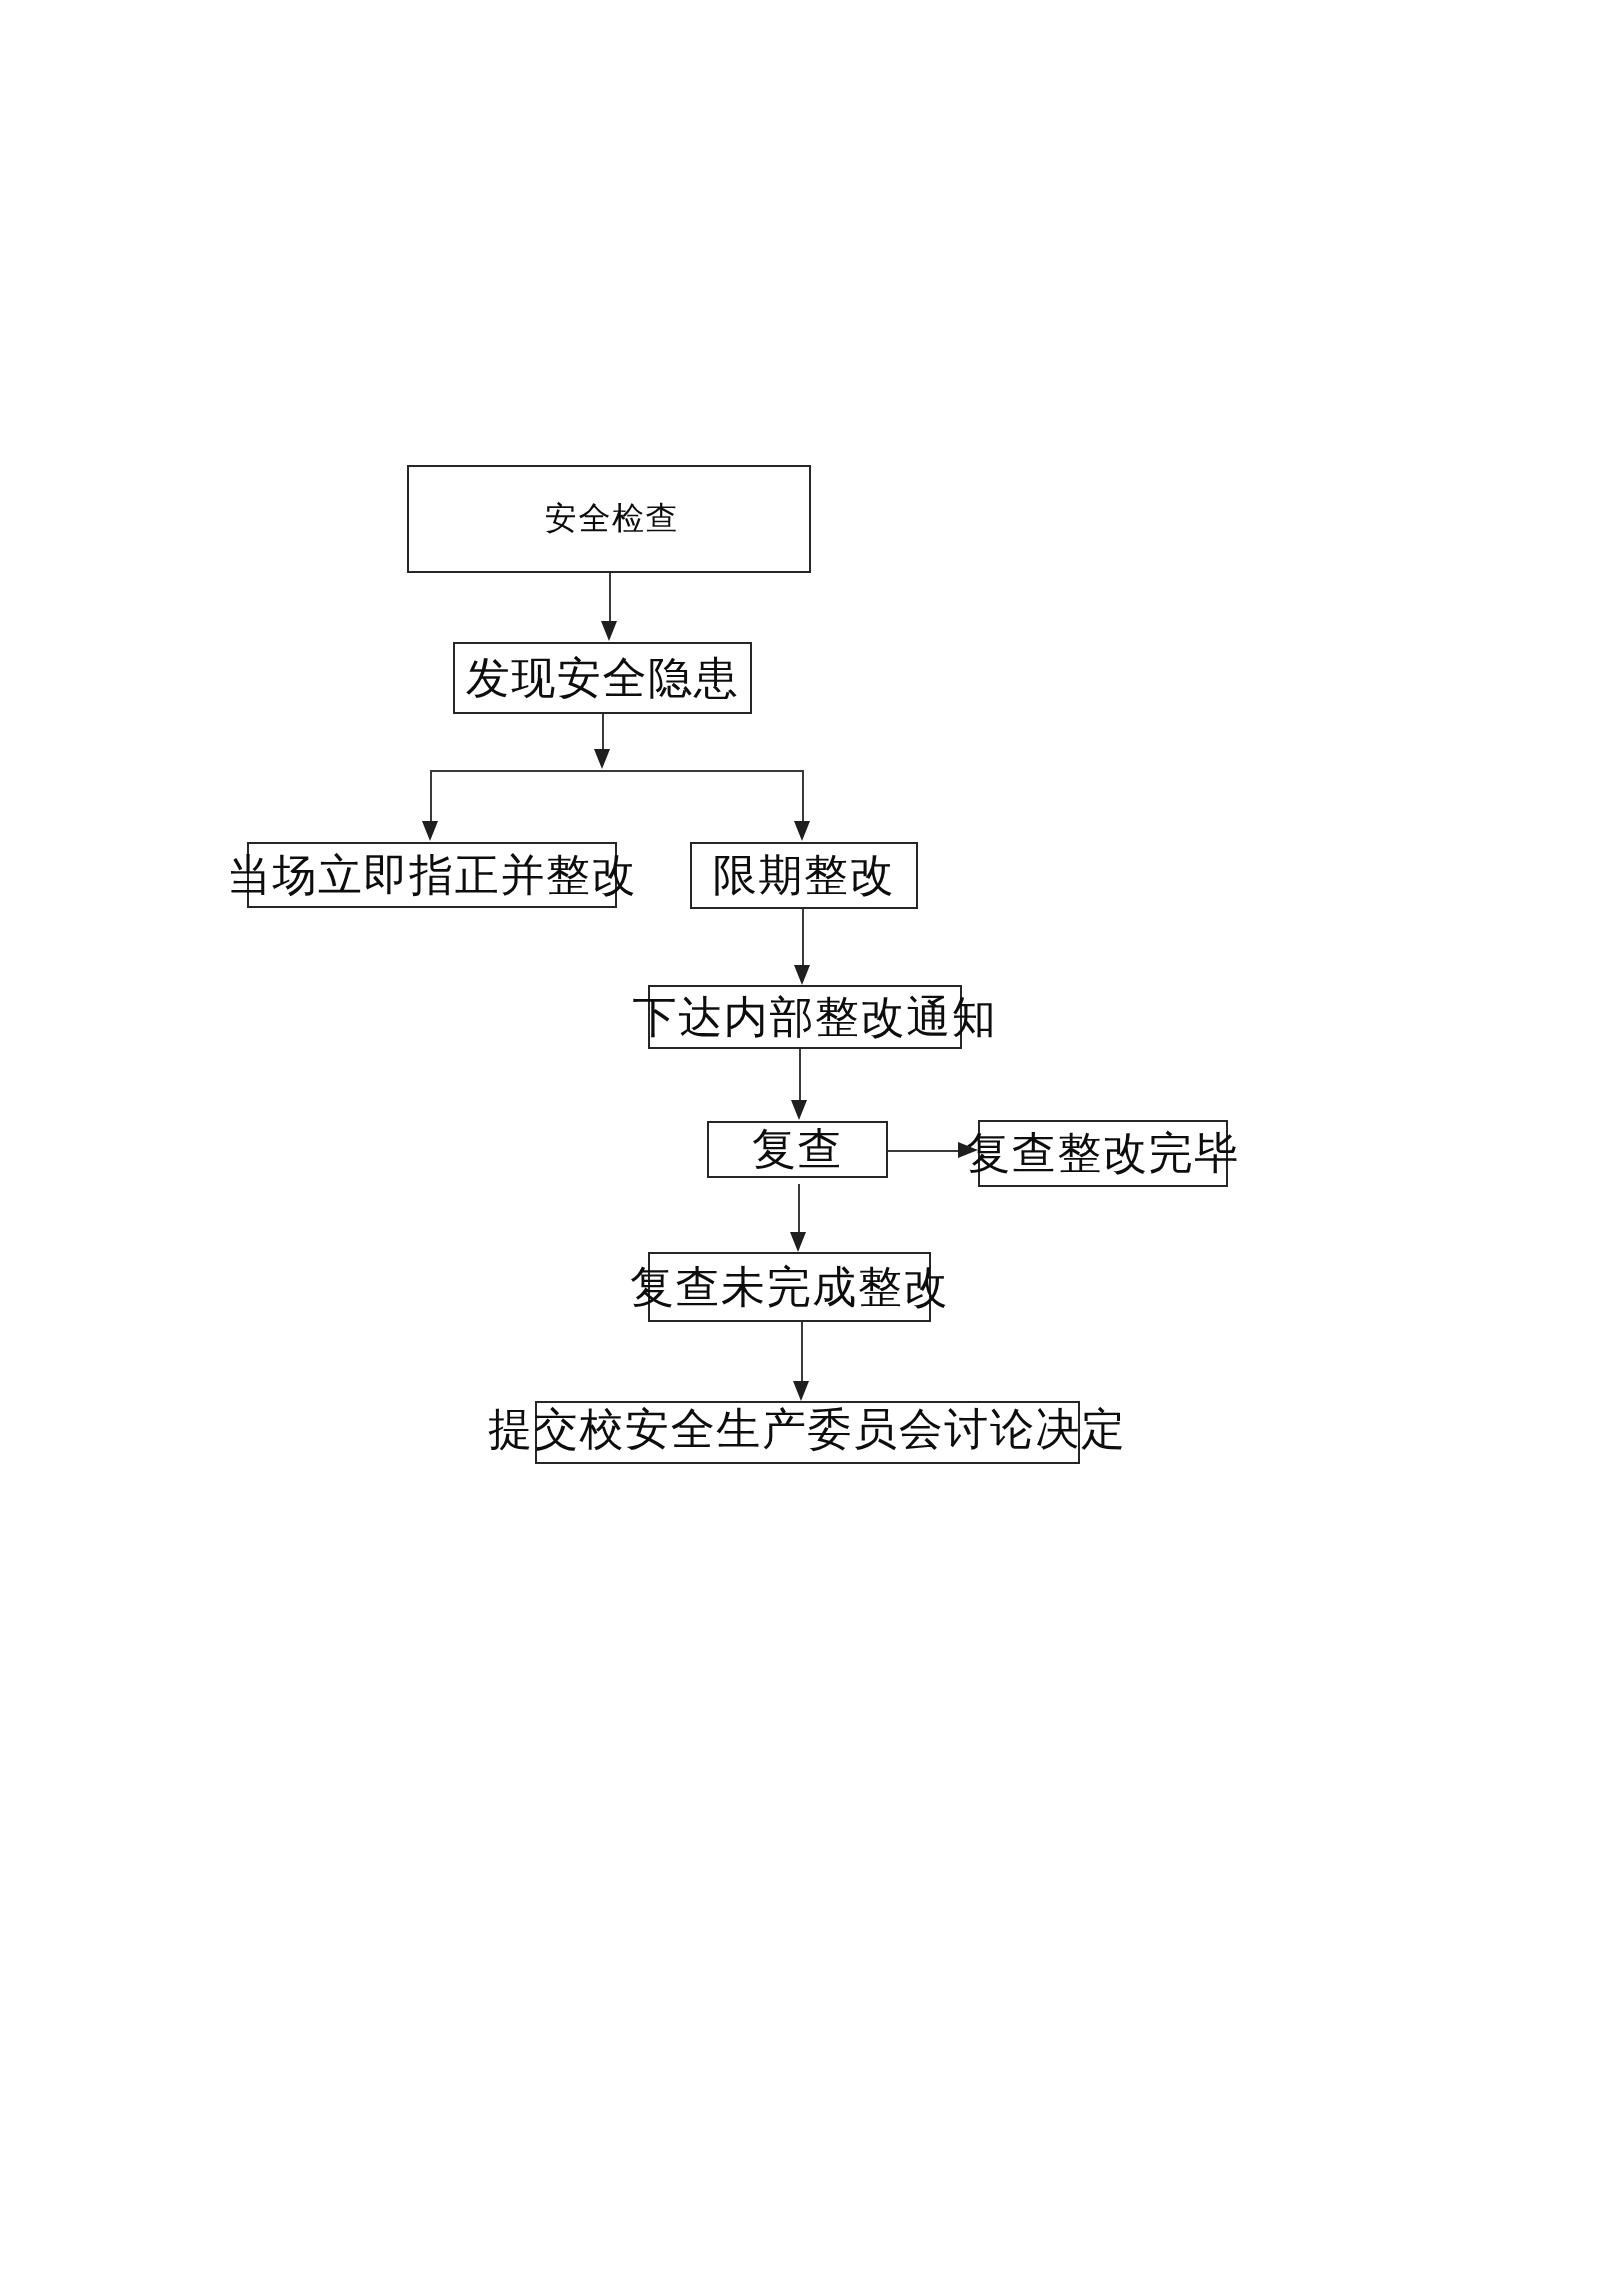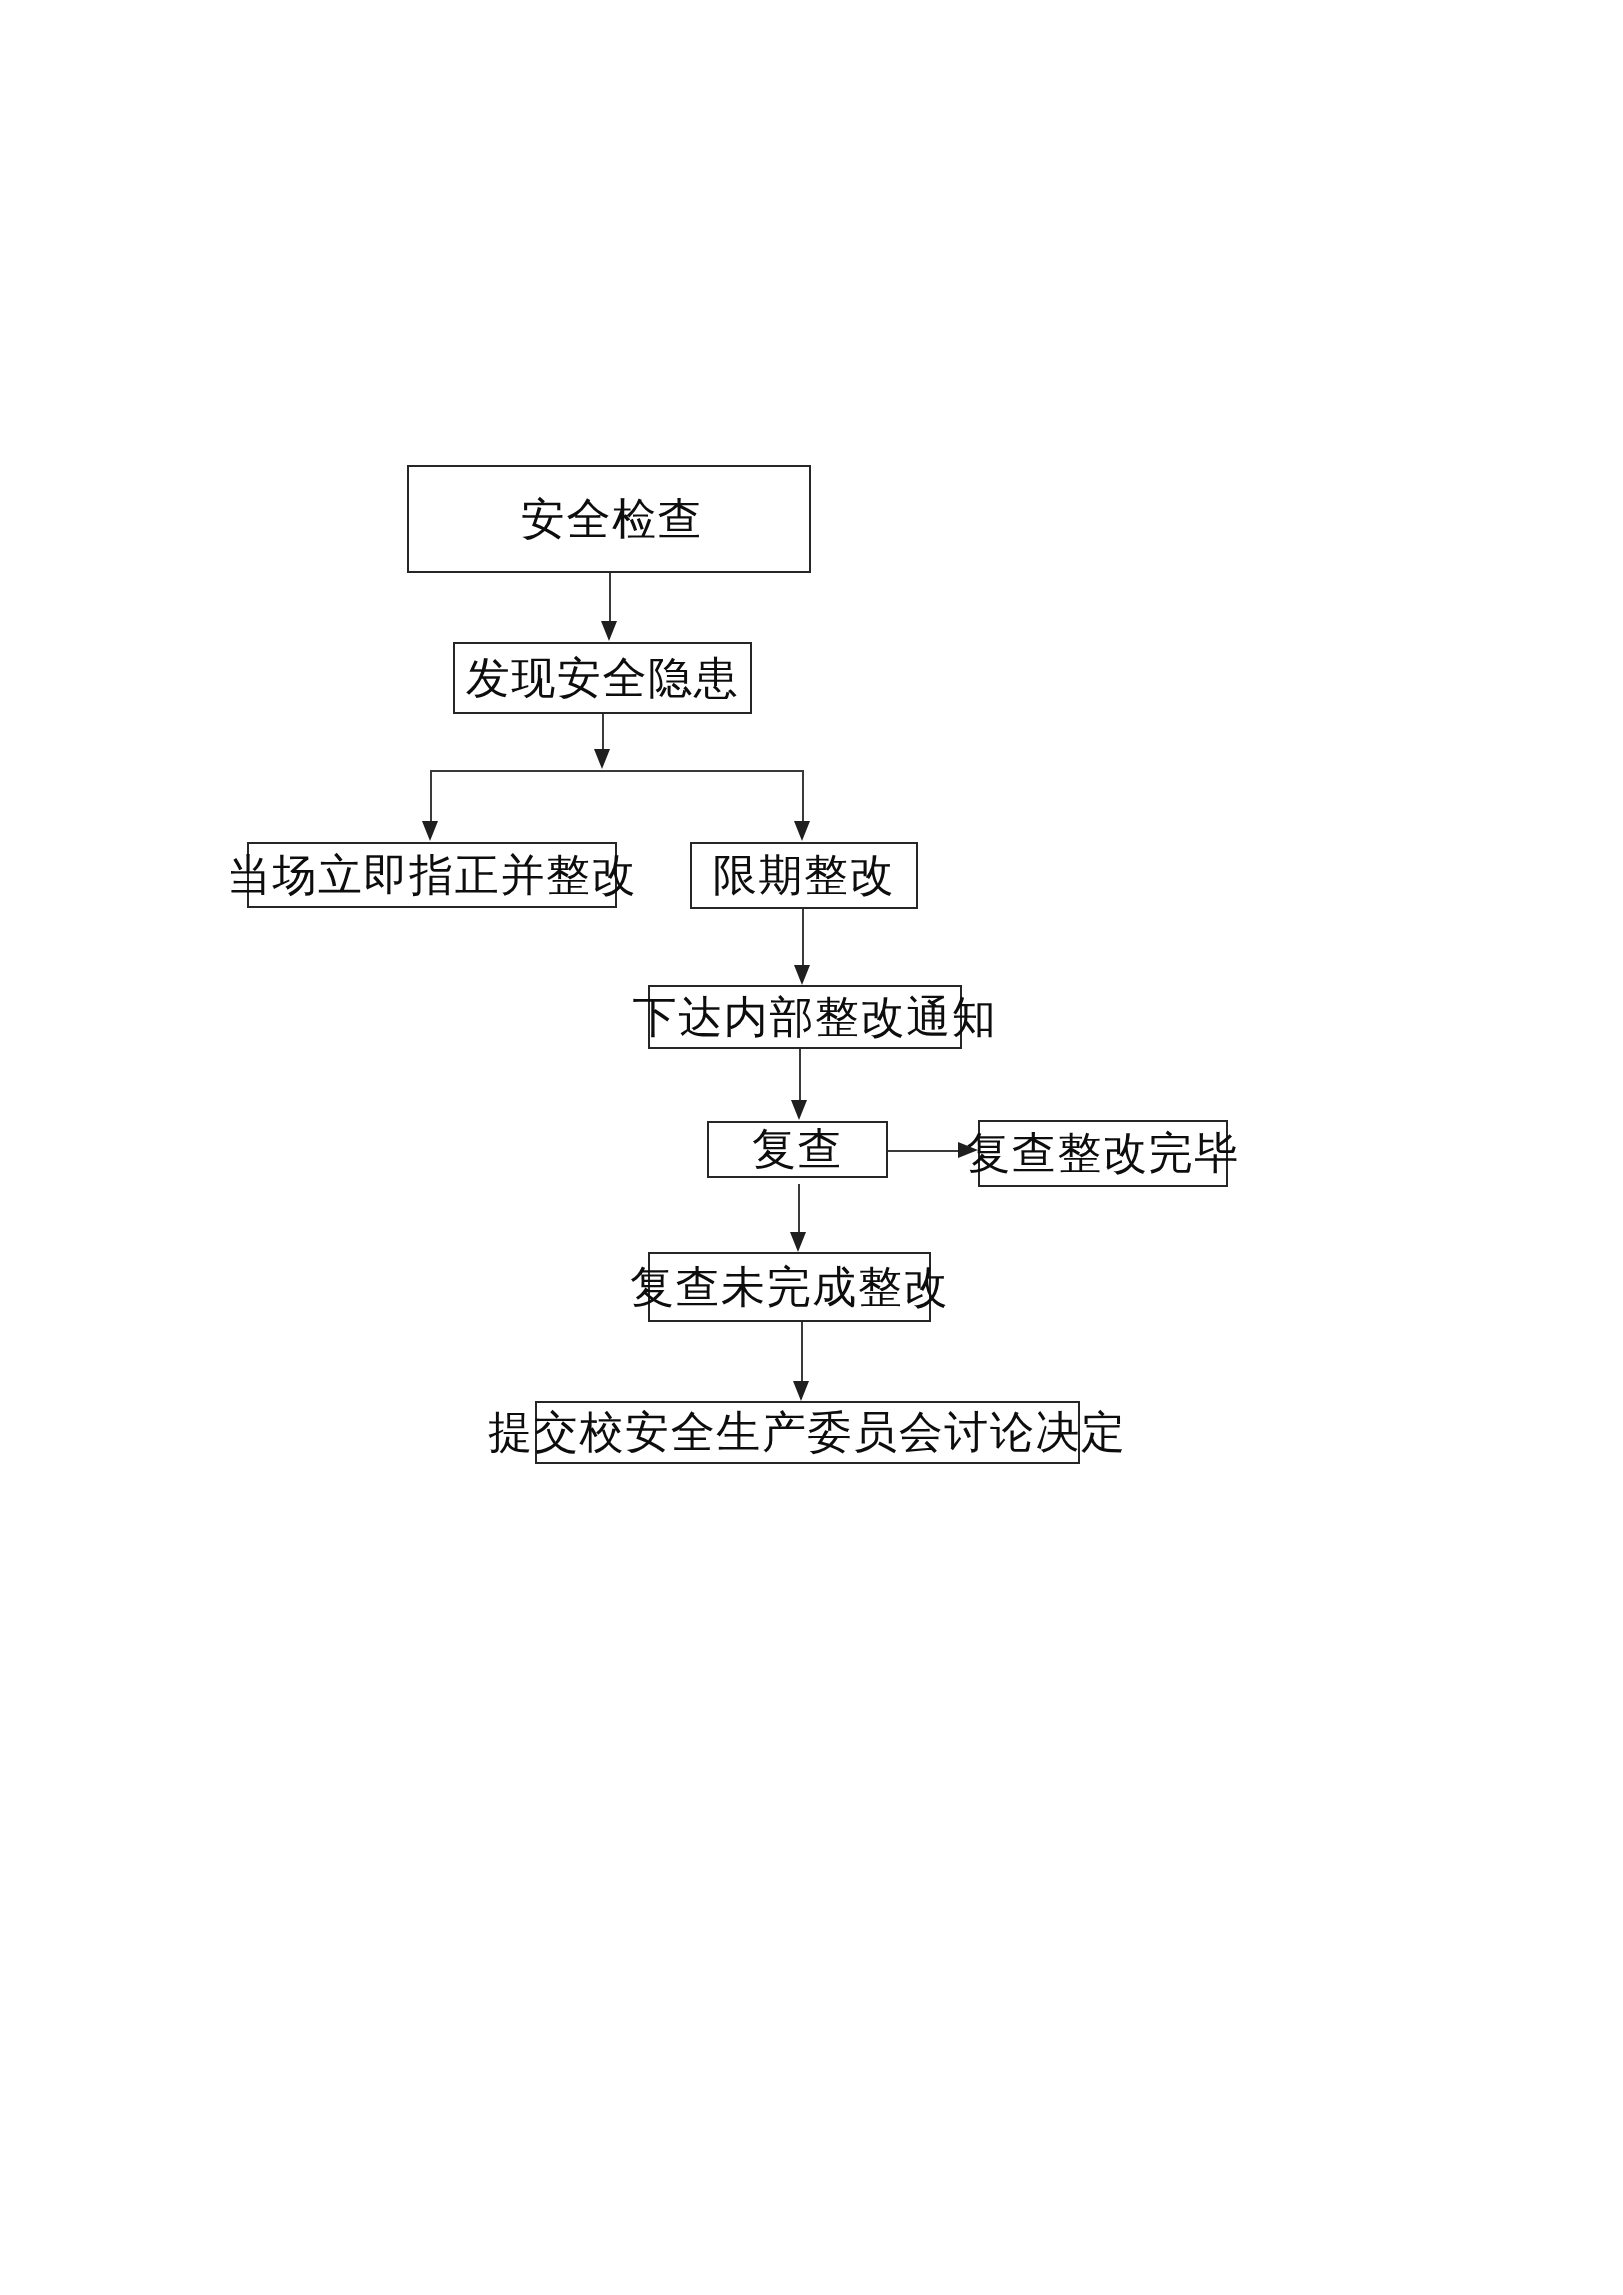--- a/index.html
+++ b/index.html
@@ -51,29 +51,29 @@
   .arrow-right {
     position: absolute;
     width: 0;
     height: 0;
     border-top: 8.7px solid transparent;
     border-bottom: 8.7px solid transparent;
     border-left: 20.6px solid #1f1f1f;
   }
 
   
-  #node-safety-inspection   { left: 407px;  top: 465px;  width: 404px; height: 108px; font-size: 44px; padding-left: 6px; }
+  #node-safety-inspection   { left: 407px;  top: 465px;  width: 404px; height: 108px; font-size: 32px; padding-left: 6px; }
   #node-found-hazard        { left: 453px;  top: 642px;  width: 299px; height: 72px; }
   #node-immediate-fix       { left: 247px;  top: 842px; width: 370px; height: 66px; }
   #node-deadline-fix        { left: 690px;  top: 842px; width: 228px; height: 67px; }
   #node-internal-notice     { left: 648px;  top: 985px; width: 314px; height: 64px; padding-left: 20px; }
   #node-recheck             { left: 707px;  top: 1121px; width: 181px; height: 57px; }
   #node-recheck-done        { left: 978px; top: 1120px; width: 250px; height: 67px; }
   #node-recheck-not-done    { left: 648px;  top: 1252px; width: 283px; height: 70px; }
-  #node-submit-committee    { left: 535px;  top: 1401px; width: 545px; height: 63px; }
+  #node-submit-committee    { left: 535px;  top: 1401px; width: 545px; height: 63px; font-family: Liberation Mono, monospace; }
 
   
   #line-a-b        { left: 609px;  top: 573px;  height: 50px; }
   #head-a-b        { left: 601px;  top: 621px; }
 
   #line-b-split    { left: 602px;  top: 714px;  height: 36px; }
   #head-b-split    { left: 594px;  top: 749px; }
   #line-split-h    { left: 431px;  top: 770px;  width: 373px; }
   #line-split-c    { left: 430px;  top: 770px;  height: 53px; }
   #head-split-c    { left: 422px;  top: 821px; }

